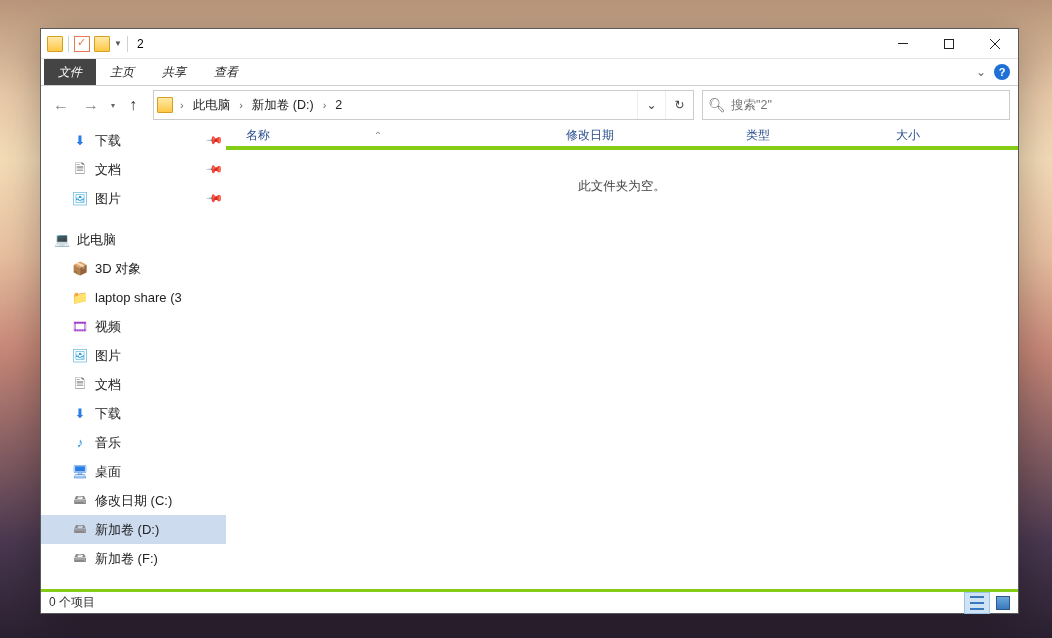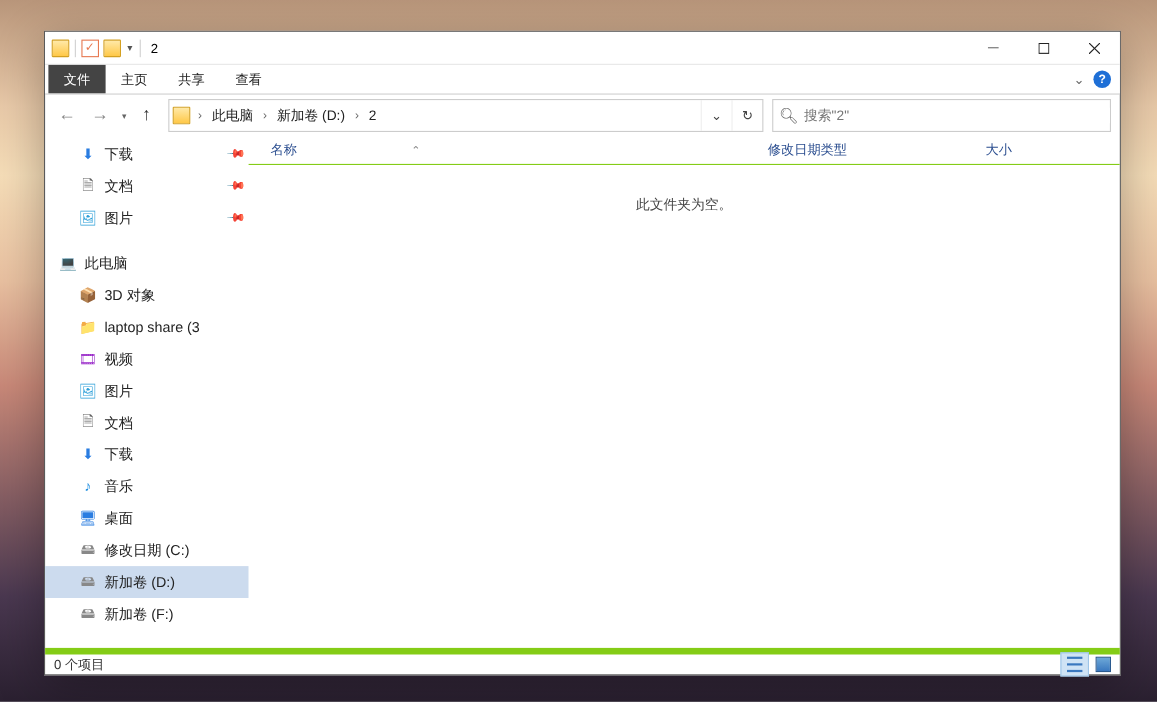--- a/index.html
+++ b/index.html
@@ -9,21 +9,21 @@
   .title-icons { display: flex; align-items: center; padding-left: 6px; gap: 4px; }
   .folder-ico { width: 16px; height: 16px; background: linear-gradient(#ffe9a8,#ffc847); border: 1px solid #d4a020; border-radius: 1px; }
   .sep { width:1px; height:16px; background:#d0d0d0; margin:0 1px;}
   .qacheck { width:16px; height:16px; border:1px solid #e77850; position:relative;}
   .qacheck:after{content:"✓"; color:#e77850; font-size:11px; position:absolute; left:2px; top:-1px;}
   .qadrop { width:8px; height:16px; display:flex; align-items:center; justify-content:center; color:#555; font-size:8px;}
   .titletxt { margin-left:8px; font-size:12px; color:#000;}
   .win-controls { margin-left:auto; display:flex; }
   .win-btn { width:46px; height:30px; display:flex; align-items:center; justify-content:center; font-size:10px; color:#222;}
   .ribbon-tabs { height:26px; display:flex; align-items:stretch; background:#fff; padding-left:3px;}
-  .tab { padding:0 14px; font-size:12px; display:flex; align-items:center; color:#222;}
+  .tab { padding:0 14px; font-size:12px; display:flex; align-items:center; color:#222;font-style:italic;}
   .tab.active { background:#444; color:#fff;}
   .ribbon-right { margin-left:auto; display:flex; align-items:center; padding-right:8px; gap:8px;}
   .chev-ico { font-size:12px; color:#666;}
   .help-ico { width:16px; height:16px; border-radius:50%; background:#1e6fd6; color:#fff; display:flex; align-items:center; justify-content:center; font-size:11px; font-weight:bold;}
   .ribbon-border { height:1px; background:#d0d0d0;}
   .navbar { height:38px; display:flex; align-items:center; padding:4px 8px 4px 6px; gap:2px;}
   .nav-arrow { width:28px; height:28px; display:flex; align-items:center; justify-content:center; color:#888; font-size:16px;}
   .nav-arrow.en { color:#333;}
   .nav-drop { width:12px; font-size:8px; color:#666; display:flex; align-items:center; justify-content:center;}
   .nav-up { width:24px; height:28px; display:flex; align-items:center; justify-content:center; color:#333; font-size:16px;}
@@ -43,29 +43,29 @@
   .sidebar::-webkit-scrollbar-track{background:#f0f0f0;}
   .sidebar::-webkit-scrollbar-thumb{background:#c2c2c2;}
   .nav-tree { padding:2px 0;}
   .tree-item { height:29px; display:flex; align-items:center; font-size:13px; color:#222; padding-right:4px; white-space:nowrap; overflow:hidden;}
   .tree-item.top { padding-left:12px;}
   .tree-item.sub { padding-left:30px;}
   .tree-item .ico { width:18px; height:16px; margin-right:6px; display:flex; align-items:center; justify-content:center; font-size:13px;}
   .tree-item.selected { background:#ccdbee;}
   .pin { margin-left:auto; color:#888; font-size:11px; transform:rotate(45deg);}
   .content { flex:1; display:flex; flex-direction:column;}
-  .col-headers { height:26px; display:flex; align-items:center; border-bottom:1px solid #84cc16; padding-left:20px;}
+  .col-headers { height:26px; display:flex; align-items:center; border-bottom:4px solid #84cc16; padding-left:20px;}
   .col { font-size:12px; color:#2a4d8f;}
   .col.name{ width:320px; display:flex; align-items:center;}
   .sort-ind{ margin:0 auto; font-size:10px; color:#888; transform:translateX(-40px);}
-  .col.date{ width:180px;text-align:right;}
+  .col.date{ width:180px;}
   .col.type{ width:150px;}
   .col.size{ width:100px;}
   .empty-area { flex:1; display:flex; justify-content:center; padding-top:28px; font-size:12.5px; color:#444;}
-  .statusbar { height:24px; border-top:6px solid #84cc16; display:flex; align-items:center; padding:0 2px 0 8px; font-size:12px; color:#333;}
+  .statusbar { height:24px; border-top:3px solid #84cc16; display:flex; align-items:center; padding:0 2px 0 8px; font-size:12px; color:#333;}
   .status-right { margin-left:auto; display:flex;}
   .view-btn { width:26px; height:22px; display:flex; align-items:center; justify-content:center; border:1px solid transparent;}
   .view-btn.active { background:#cfe3f5; border:1px solid #9ec5e8;}
   .details-ico { width:14px; height:14px; display:flex; flex-direction:column; justify-content:space-between;}
   .details-ico span{ height:2px; background:#3a78bf; display:block;}
   .thumbs-ico { width:14px; height:14px; background:linear-gradient(#6da8d8,#3a78bf); border:1px solid #2a5a8f;}
   .ico-download{ color:#2a7de1;}
   .ico-doc{ color:#606060;}
   .ico-pic{ color:#2a9ed8;}
   .ico-pc{ color:#2a6aa8;}

